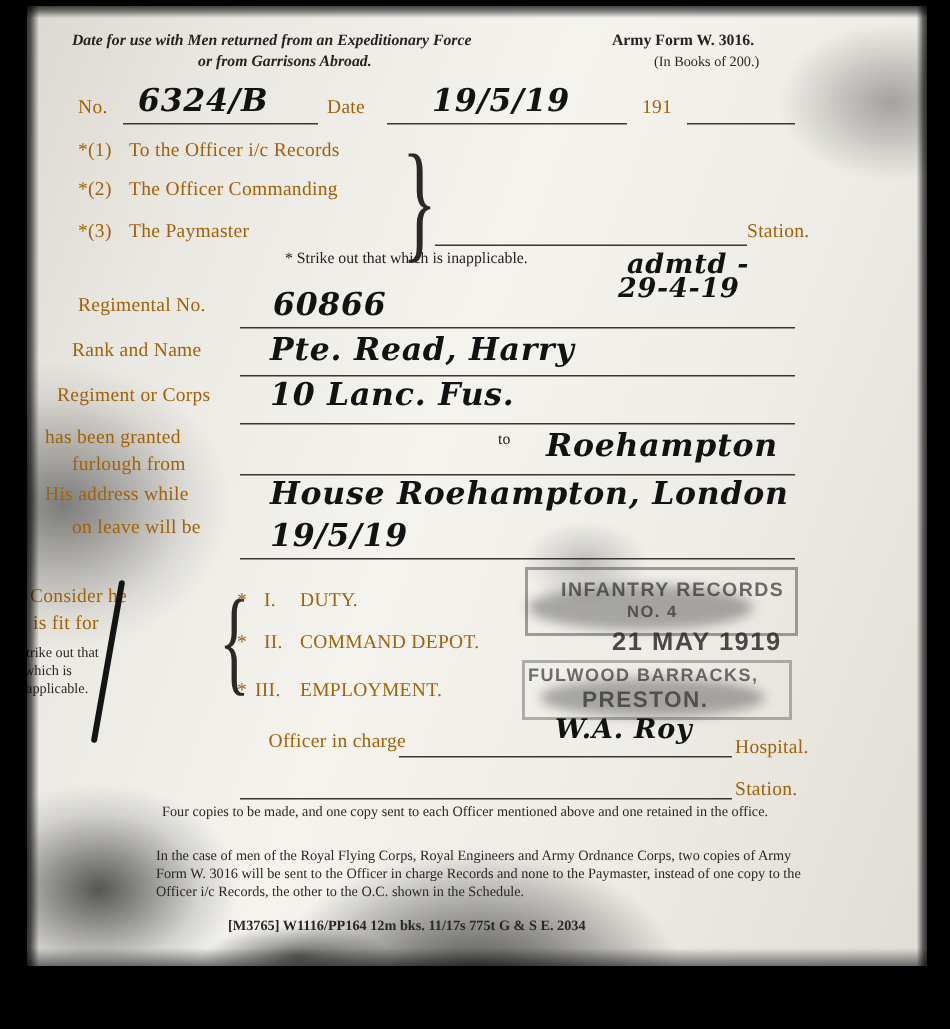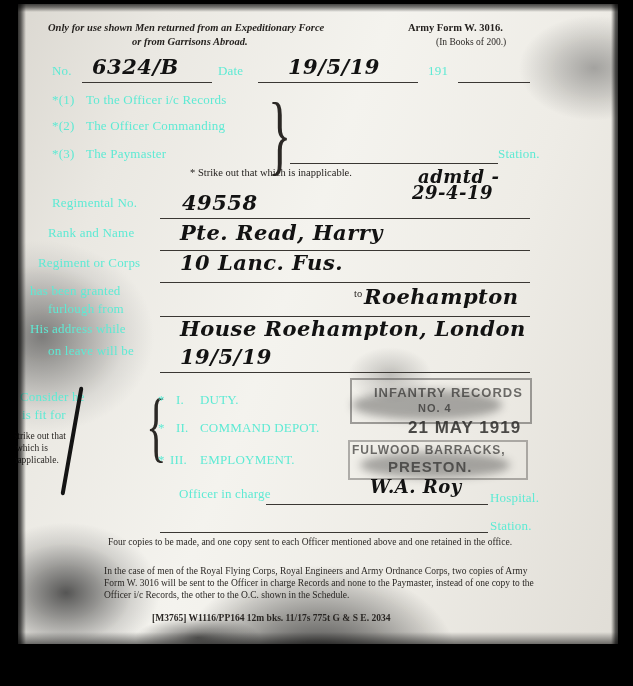--- a/index.html
+++ b/index.html
@@ -64,21 +64,21 @@
   .t {
     position: absolute;
     color: #15130f;
     white-space: nowrap;
     line-height: 1.05;
   }
   .print {
     font-family: "Liberation Serif", serif;
     font-size: 13px;
     letter-spacing: 0.2px;
-    color: #5eead4;
+    color: #a16207;
   }
   .print-sm {
     font-family: "Liberation Serif", serif;
     font-size: 10.5px;
     color: #262320;
   }
   .print-xs {
     font-family: "Liberation Serif", serif;
     font-size: 9.5px;
     color: #2a2724;
@@ -136,21 +136,21 @@
     background: #141414;
     border-radius: 2px;
   }
 </style>
 </head>
 <body>
 
 <div id="doc">
   <div class="paper"></div>
 
-  <div class="t print-sm bold ital" style="left:48px; top:22px;">Only for use shown Men returned from an Expeditionary Force</div>
+  <div class="t print-sm bold ital" style="left:48px; top:22px;">Date for use with Men returned from an Expeditionary Force</div>
   <div class="t print-sm bold ital" style="left:132px; top:36px;">or from Garrisons Abroad.</div>
 
   <div class="t print-sm bold" style="left:408px; top:22px;">Army Form W. 3016.</div>
   <div class="t print-xs" style="left:436px; top:38px;">(In Books of 200.)</div>
 
   <div class="t print" style="left:52px; top:64px;">No.</div>
   <div class="t hand hand-lg" style="left:92px; top:56px;">6324/B</div>
   <div class="rule" style="left:82px; top:82px; width:130px;"></div>
 
   <div class="t print" style="left:218px; top:64px;">Date</div>
@@ -173,34 +173,34 @@
 
   <div class="t print" style="left:498px; top:147px;">Station.</div>
   <div class="rule" style="left:290px; top:163px; width:208px;"></div>
 
   <div class="t print-sm" style="left:190px; top:167px;">* Strike out that which is inapplicable.</div>
 
   <div class="t hand hand-sm" style="left:418px; top:168px;">admtd -</div>
   <div class="t hand hand-md" style="left:412px; top:184px;">29-4-19</div>
 
   <div class="t print" style="left:52px; top:196px;">Regimental No.</div>
-  <div class="t hand hand-lg" style="left:182px; top:192px;">49558</div>
+  <div class="t hand hand-lg" style="left:182px; top:192px;">60866</div>
   <div class="rule" style="left:160px; top:218px; width:370px;"></div>
 
   <div class="t print" style="left:48px; top:226px;">Rank and Name</div>
   <div class="t hand hand-lg" style="left:180px; top:222px;">Pte. Read, Harry</div>
   <div class="rule" style="left:160px; top:250px; width:370px;"></div>
 
   <div class="t print" style="left:38px; top:256px;">Regiment or Corps</div>
   <div class="t hand hand-lg" style="left:180px; top:252px;">10 Lanc. Fus.</div>
   <div class="rule" style="left:160px; top:282px; width:370px;"></div>
 
   <div class="t print" style="left:30px; top:284px;">has been granted</div>
   <div class="t print" style="left:48px; top:302px;">furlough from</div>
-  <div class="t print-sm" style="left:354px; top:288px;">to</div>
+  <div class="t print-sm" style="left:332px; top:288px;">to</div>
   <div class="t hand hand-lg" style="left:364px; top:286px;">Roehampton</div>
   <div class="rule" style="left:160px; top:316px; width:370px;"></div>
 
   <div class="t print" style="left:30px; top:322px;">His address while</div>
   <div class="t print" style="left:48px; top:344px;">on leave will be</div>
   <div class="t hand hand-lg" style="left:180px; top:318px;">House Roehampton, London</div>
   <div class="t hand hand-lg" style="left:180px; top:346px;">19/5/19</div>
   <div class="rule" style="left:160px; top:372px; width:370px;"></div>
 
   <div class="t print" style="left:20px; top:390px;">Consider he</div>

